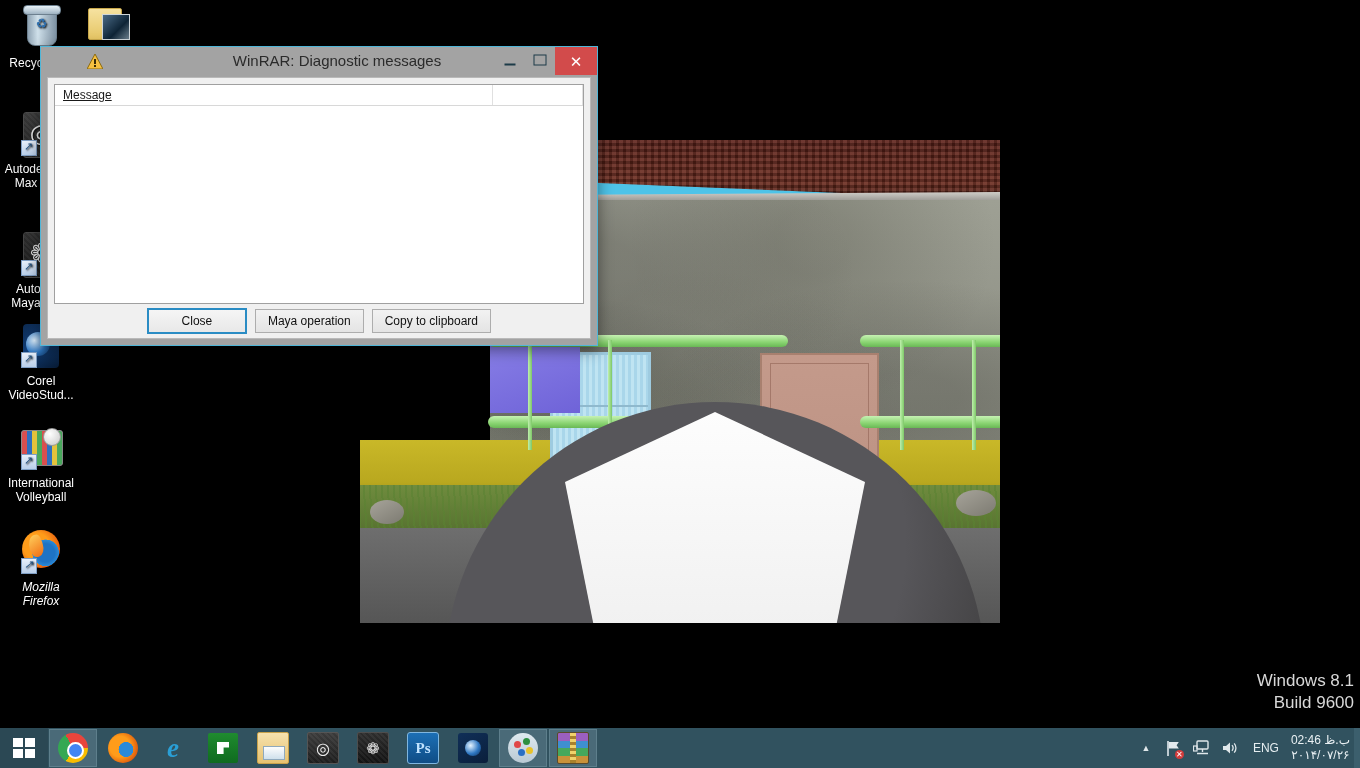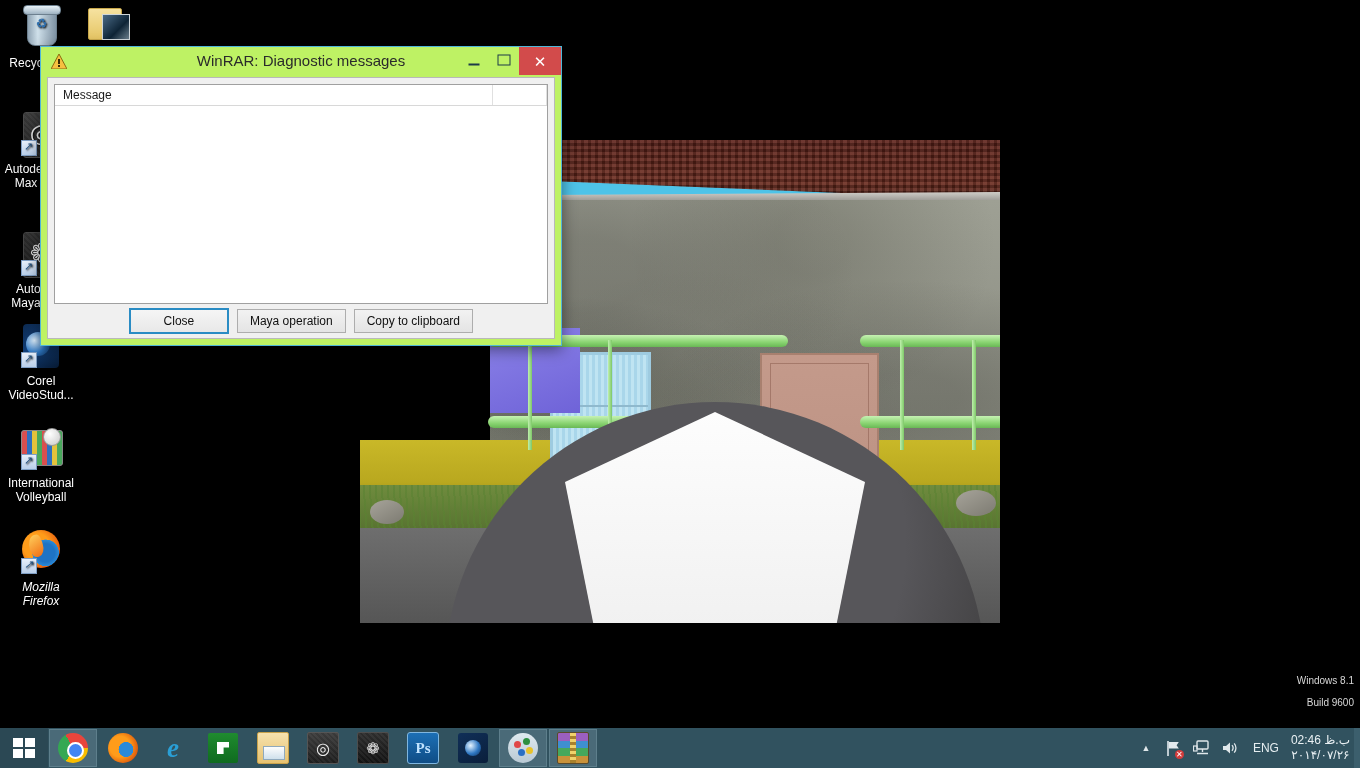--- a/index.html
+++ b/index.html
@@ -177,30 +177,30 @@
   
   .topfolder{position:absolute;left:88px;top:2px;width:44px;height:44px;}
   .tf-back{position:absolute;left:0;top:6px;width:32px;height:30px;
     background:linear-gradient(180deg,#f6e2a0,#e5c564);border:1px solid #c9a84b;border-radius:2px;}
   .tf-pic{position:absolute;left:14px;top:12px;width:26px;height:24px;
     background:linear-gradient(135deg,#4a6a86,#0e2436 60%,#6b7f8d);border:1px solid #cfd6da;}
 
   
   #watermark{
     position:absolute;right:6px;bottom:54px;text-align:right;color:#d8d8d8;
-    font-size:10px;line-height:22px;user-select:none;
+    font-size:17px;line-height:22px;user-select:none;
   }
 
   
   #dialog{
     position:absolute;left:40px;top:46px;width:520px;height:298px;
-    background:#bef264;
+    background:#a3a3a3;
     border:1px solid #4fb6d8;
     box-shadow:0 4px 14px rgba(0,0,0,.45);
-    font-size:12px;color:#000;
+    font-size:12px;color:#000;padding-left:36px;
   }
   #titlebar{height:30px;position:relative;}
   #titlebar .warn{position:absolute;left:10px;top:7px;width:16px;height:15px;}
   #title-text{
     position:absolute;left:0;right:0;top:5px;text-align:center;
     font-size:15px;color:#2b2b2b;
   }
   .tbtn{position:absolute;top:0;height:28px;width:30px;cursor:default;}
   .tbtn .sym{position:absolute;left:50%;top:50%;transform:translate(-50%,-50%);
     color:#1c3b48;font-size:13px;line-height:1;}
@@ -218,21 +218,21 @@
   }
   #listwrap{
     margin:6px 6px 0 6px;background:#fff;border:1px solid #a0a0a0;
     flex:1;position:relative;overflow:hidden;
   }
   #lvheader{height:20px;border-bottom:1px solid #d8d8d8;display:flex;background:#fff;}
   #lvheader .col{
     height:20px;line-height:20px;padding-left:8px;font-size:12px;color:#1a1a1a;
     border-right:1px solid #e0e0e0;box-sizing:border-box;
   }
-  #lvheader .col1{width:438px;}
+  #lvheader .col1{width:438px;text-decoration:underline;}
   #lvheader .col2{flex:1;}
   .lvrow{display:flex;align-items:center;height:20px;padding-left:6px;gap:4px;font-size:12px;color:#111;}
   .warn-ico{width:15px;height:14px;flex:none;}
 
   #btnrow{height:34px;display:flex;align-items:center;justify-content:center;gap:8px;}
   .btn{
     height:22px;min-width:72px;padding:0 12px;
     background:linear-gradient(180deg,#f2f2f2,#e4e4e4);
     border:1px solid #adadad;font-size:12px;color:#101010;
     display:flex;align-items:center;justify-content:center;cursor:default;

